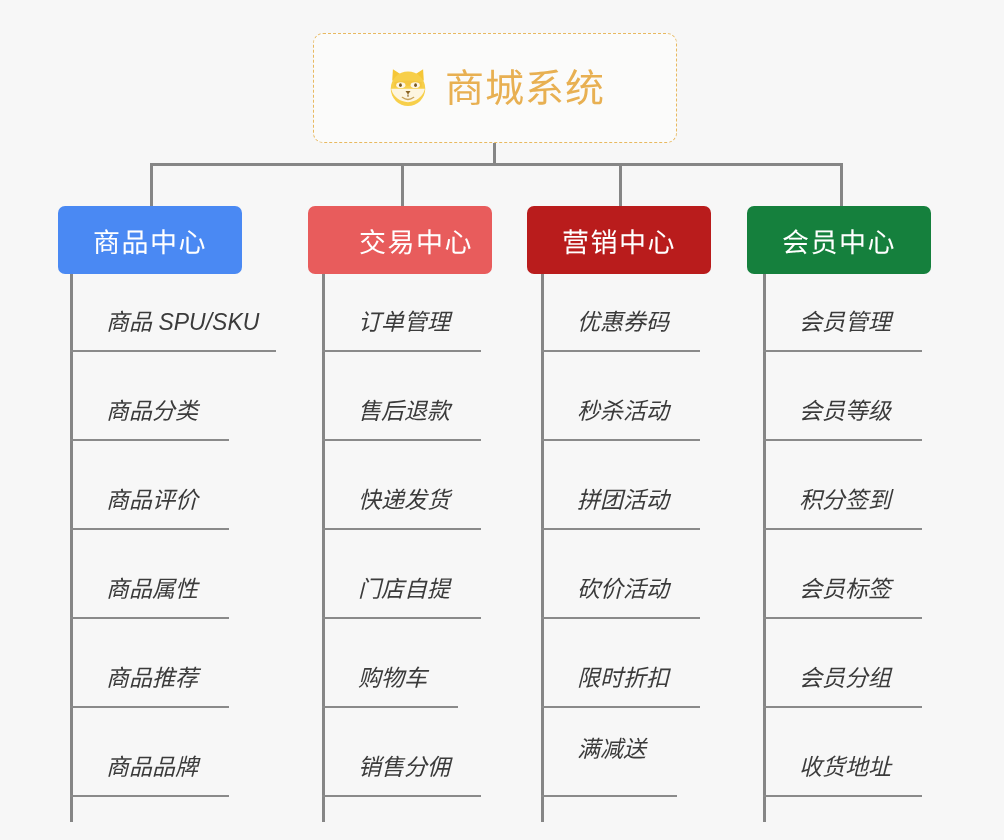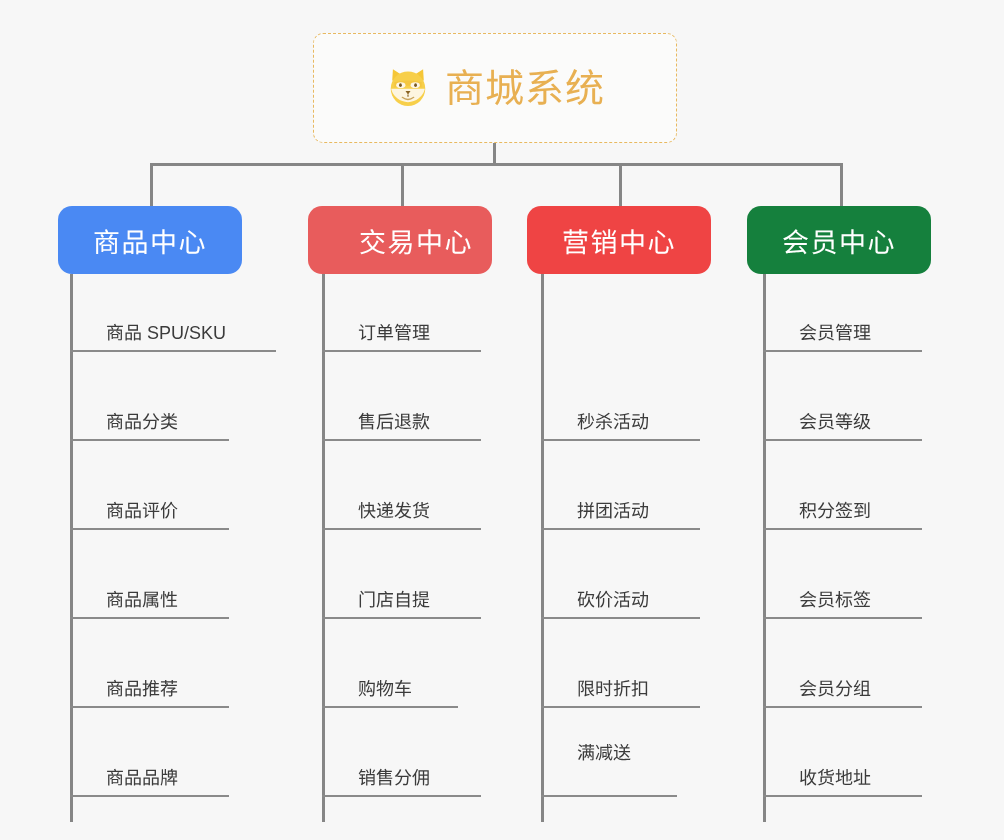--- a/index.html
+++ b/index.html
@@ -57,21 +57,21 @@
     position: absolute;
     background: #868686;
   }
   .conn-v { width: 3px; }
   .conn-h { height: 3px; }
 
   
   .cat-header {
     position: absolute;
     height: 68px;
-    border-radius: 14px;
+    border-radius: 7px;
     display: flex;
     align-items: center;
     justify-content: center;
     color: #ffffff;
     font-size: 27px;
     letter-spacing: 1.5px;
     box-sizing: border-box;
   }
 
   
@@ -83,25 +83,26 @@
   .leaf {
     position: absolute;
     height: 78px;
     box-sizing: border-box;
     border-bottom: 2px solid #8a8a8a;
     display: flex;
     align-items: flex-end;
     justify-content: flex-start;
   }
   .leaf-label {
-    font-size: 18px;
+    font-size: 23px;
     color: #3b3b3b;
     line-height: 1;
-    padding: 0 0 8px 36px;
+    padding: 0 0 16px 36px;
     white-space: nowrap;
+    font-style: italic;
   }
 </style>
 </head>
 <body style="background: rgb(247, 247, 247);">
 
 <div id="mindmap">
 
   <div class="root-node" style="border-color: rgb(232, 185, 96); background: rgb(251, 251, 250);">
     <svg class="mascot" viewBox="0 0 64 64">
 
@@ -171,22 +172,25 @@
   <div class="leaf" style="left:322px; top:541px; width:159px;">
     <span class="leaf-label">门店自提</span>
   </div>
   <div class="leaf" style="left:322px; top:630px; width:136px;">
     <span class="leaf-label">购物车</span>
   </div>
   <div class="leaf" style="left:322px; top:719px; width:159px;">
     <span class="leaf-label">销售分佣</span>
   </div>
 
-  <div class="cat-header" style="left: 527px; top: 206px; width: 184px; background: #ef4444;">营销中心</div>
+  <div class="cat-header" style="left: 527px; top: 206px; width: 184px; background: #b91c1c;">营销中心</div>
   <div class="branch-trunk" style="left: 541px; top: 274px; height: 548px; background: rgb(134, 134, 134);"></div>
+  <div class="leaf" style="left:541px; top:274px; width:159px;">
+    <span class="leaf-label">优惠券码</span>
+  </div>
   <div class="leaf" style="left:541px; top:363px; width:159px;">
     <span class="leaf-label">秒杀活动</span>
   </div>
   <div class="leaf" style="left:541px; top:452px; width:159px;">
     <span class="leaf-label">拼团活动</span>
   </div>
   <div class="leaf" style="left:541px; top:541px; width:159px;">
     <span class="leaf-label">砍价活动</span>
   </div>
   <div class="leaf" style="left:541px; top:630px; width:159px;">

